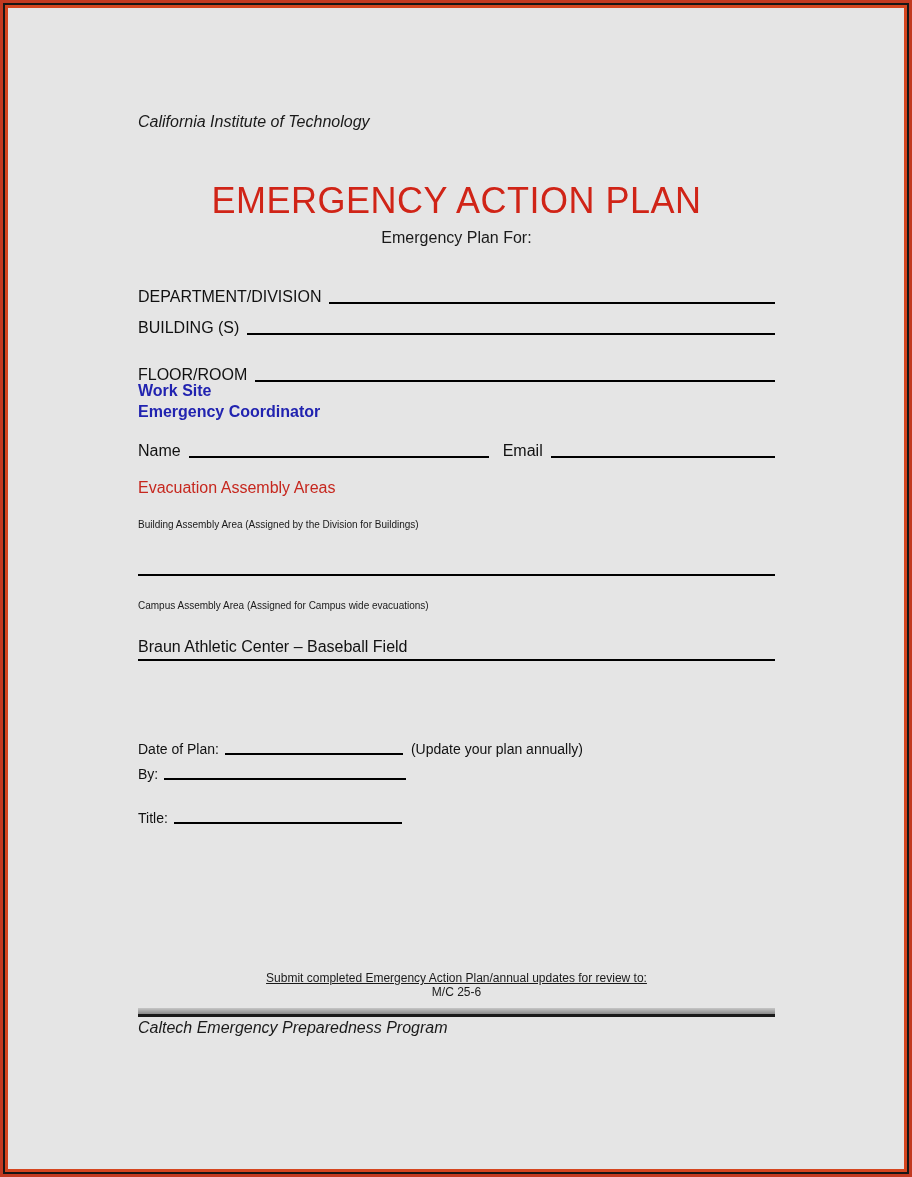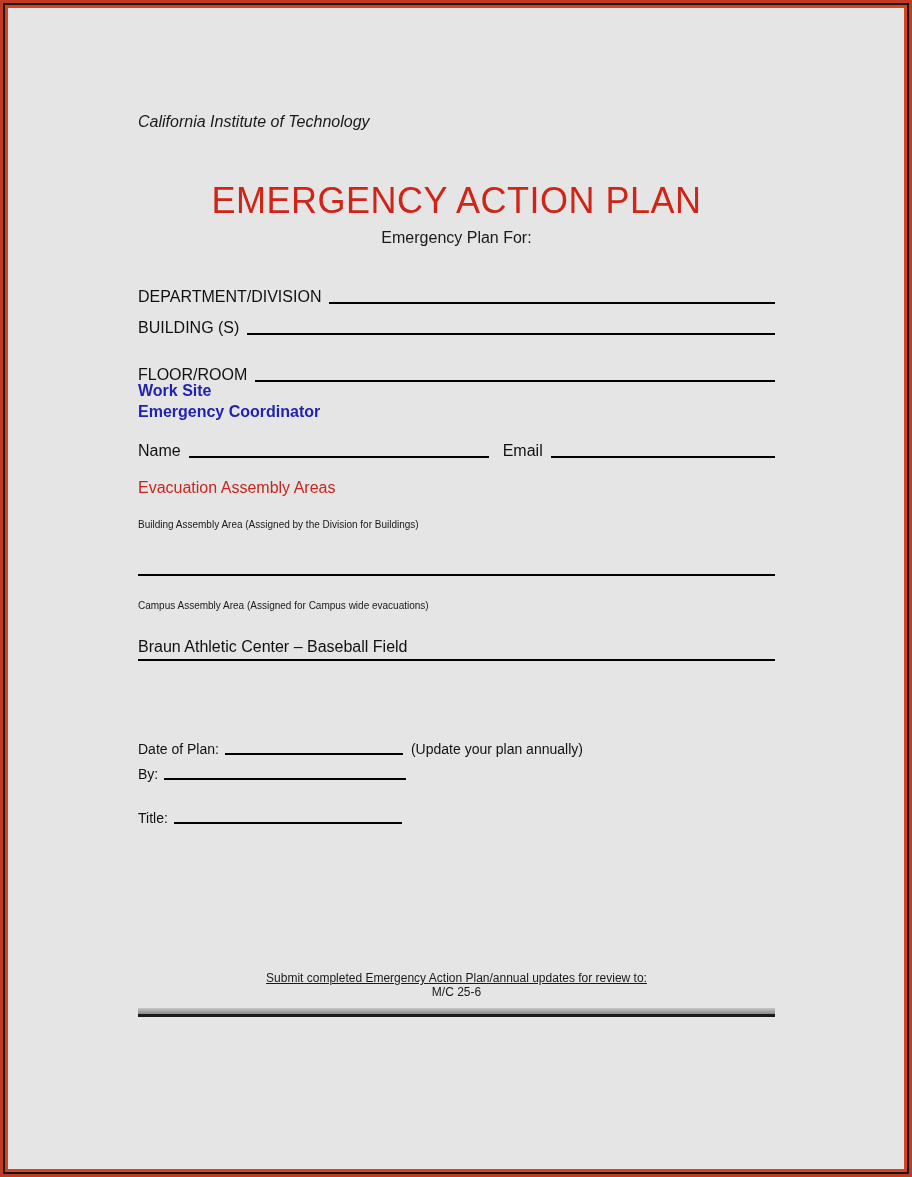--- a/index.html
+++ b/index.html
@@ -103,15 +103,16 @@
       <span class="fill-line" style="width:228px;"></span>
     </div>
 
     <div class="abs submit-block">
       <div class="u">Submit completed Emergency Action Plan/annual updates for review to:</div>
       <div>M/C 25-6</div>
     </div>
 
     <div class="abs gray-bar"></div>
 
+    <div class="abs footer-text">Caltech Emergency Preparedness Program</div>
 
   </div>
 </div>
 
 </body></html>

